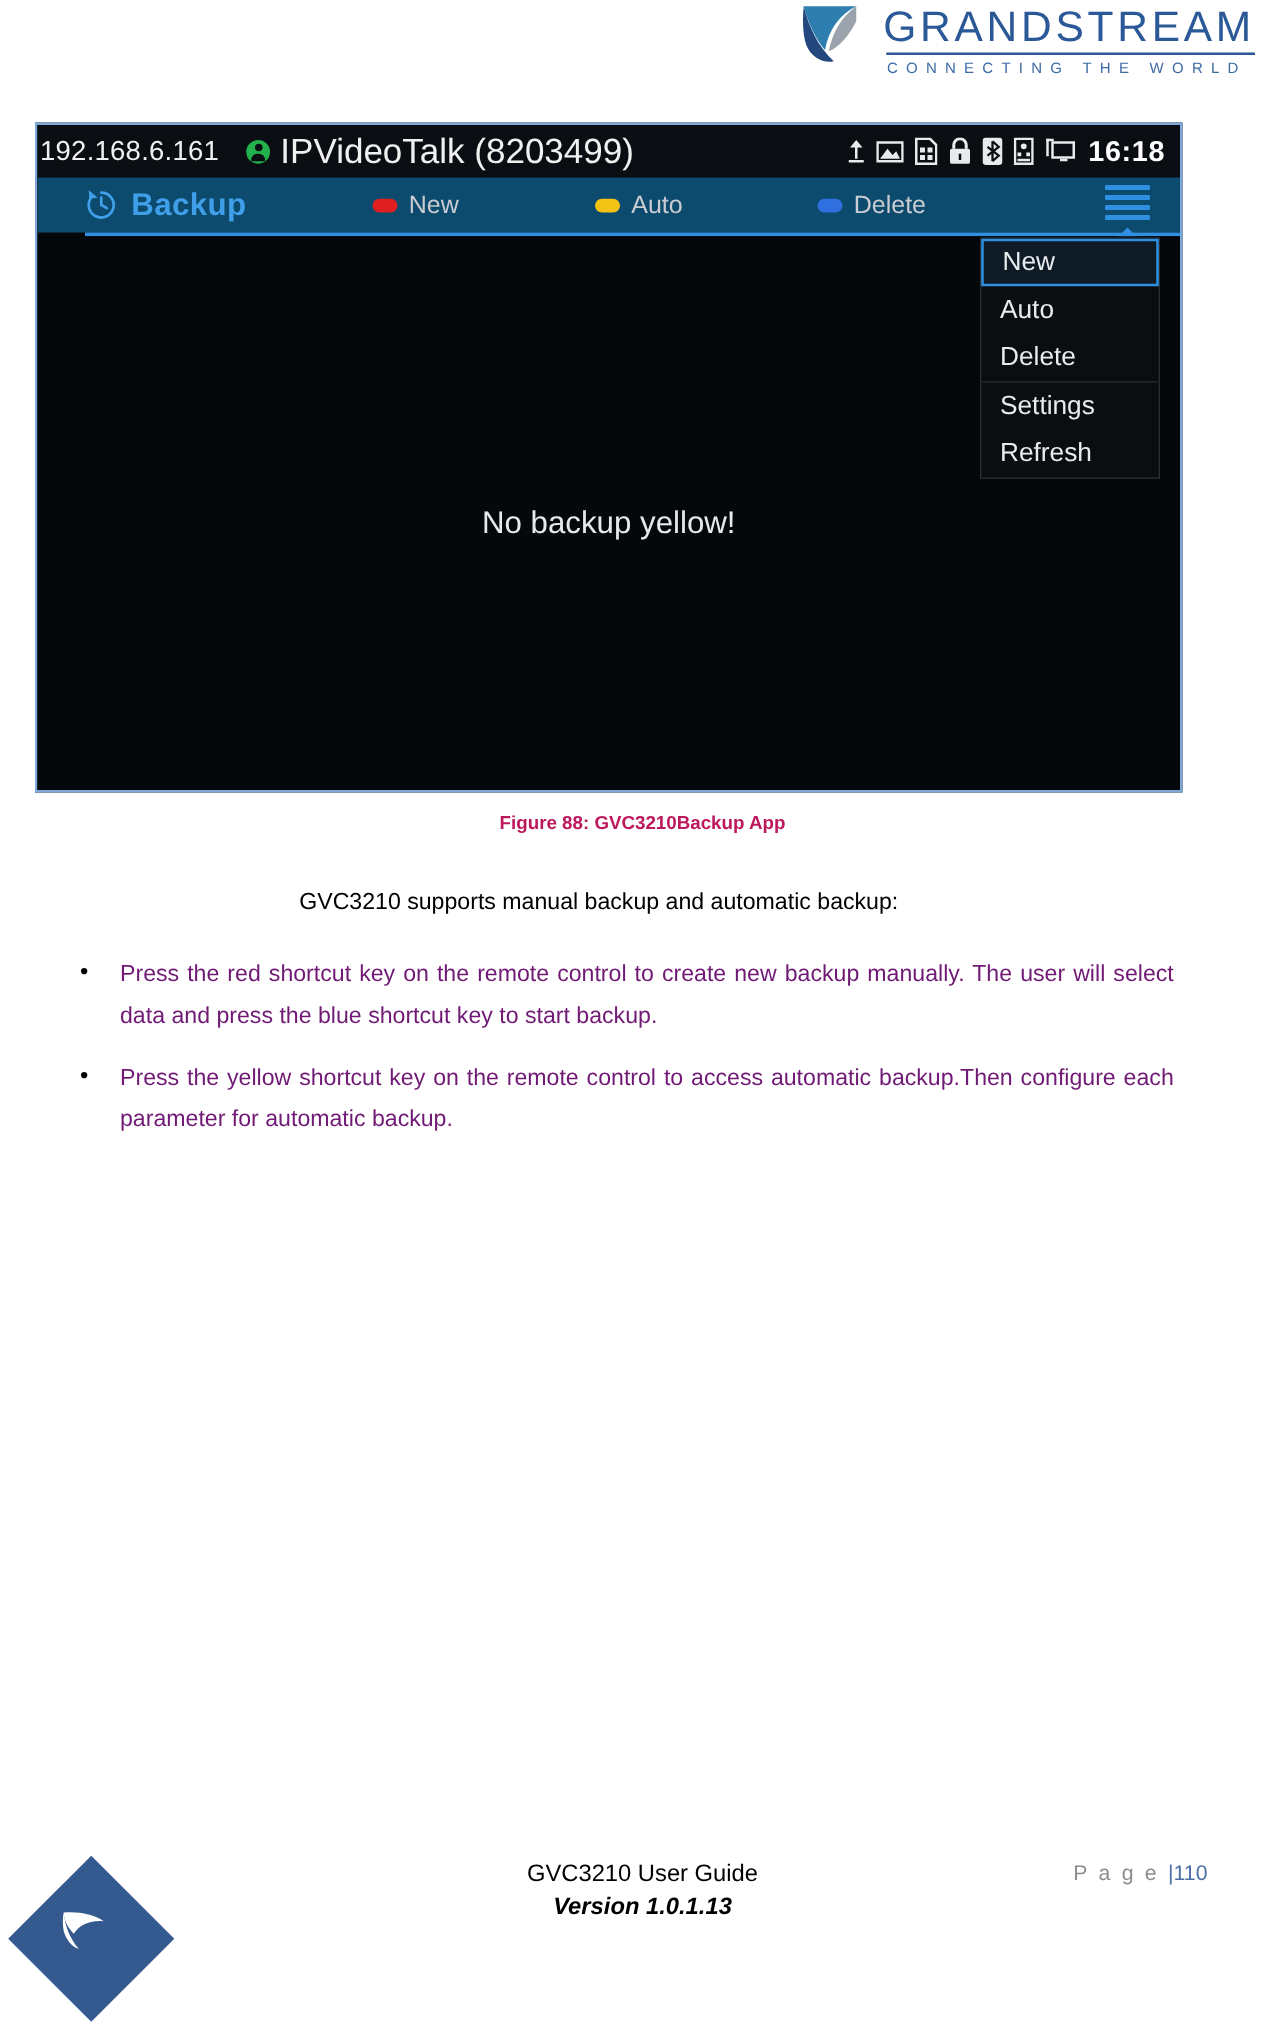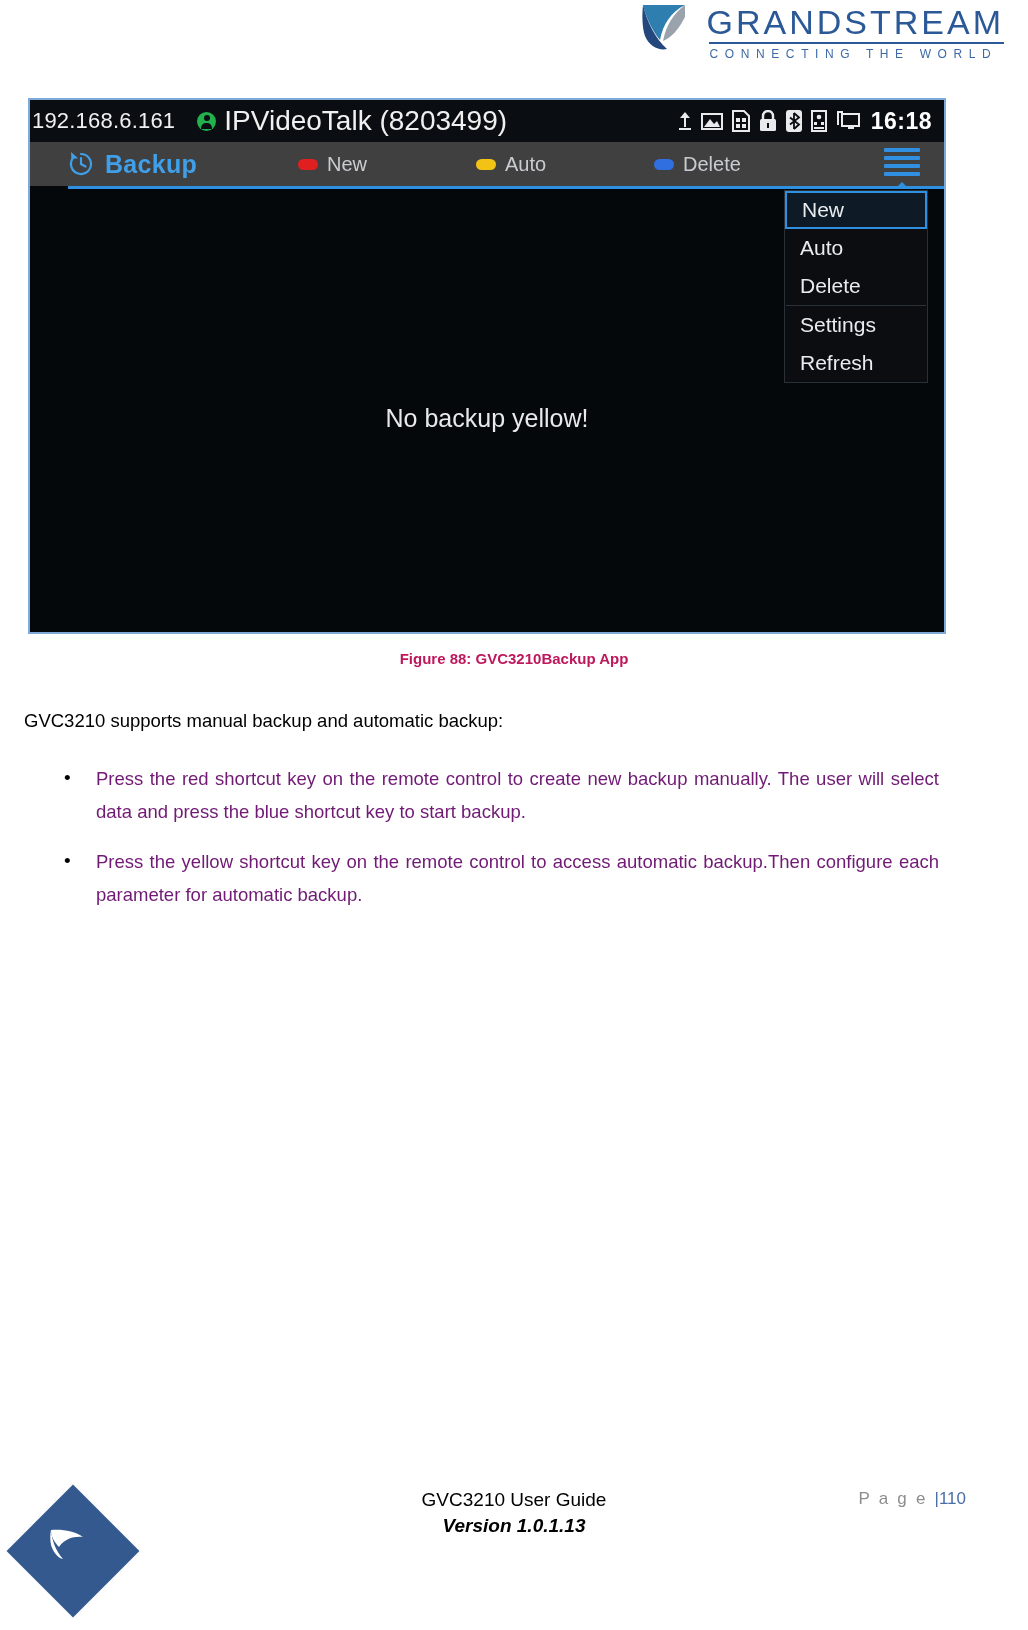--- a/index.html
+++ b/index.html
@@ -141,21 +141,21 @@
     margin-left: 11px;
     letter-spacing: 0.5px;
   }
 
   
   .appbar {
     position: absolute;
     left: 0; right: 0;
     top: 42px;
     height: 44px;
-    background: #404040;
+    background: #0c4a6e;
     display: flex;
     align-items: center;
   }
   .appbar-title {
     display: flex;
     align-items: center;
     padding-left: 38px;
     width: 268px;
     box-sizing: border-box;
   }
@@ -274,20 +274,21 @@
     font-weight: bold;
     color: #be185d;
   }
   .para {
     position: absolute;
     left: 24px;
     width: 910px;
     font-size: 18.5px;
     line-height: 30px;
     color: #000;
+    text-align: center;
   }
   #intro-para { top: 706px; }
 
   .bullets {
     position: absolute;
     top: 762px;
     left: 24px;
     width: 915px;
     margin: 0;
     padding: 0;

